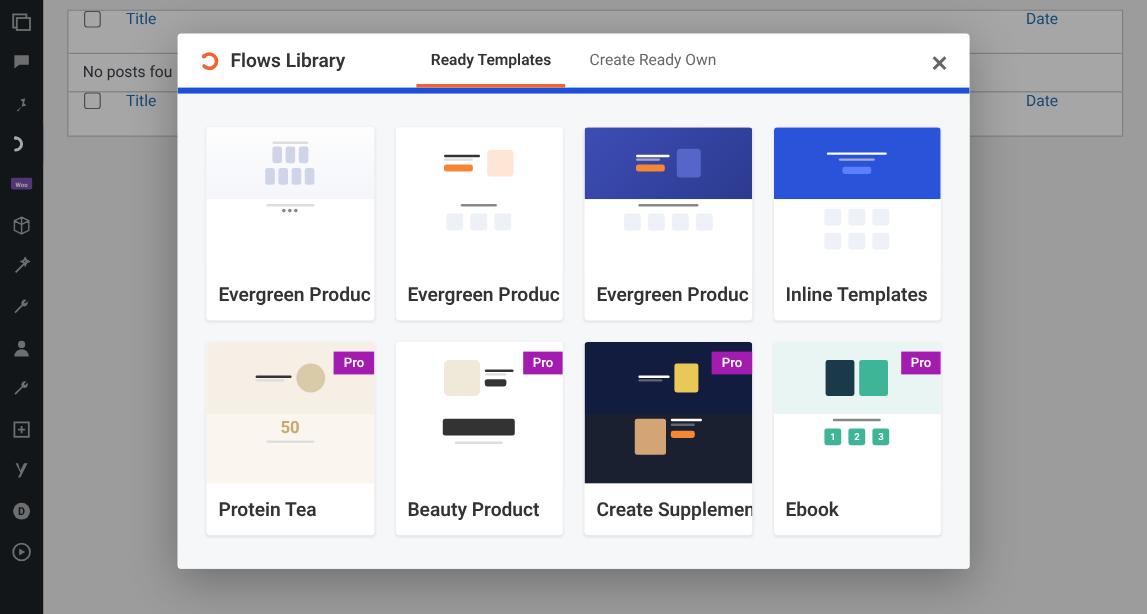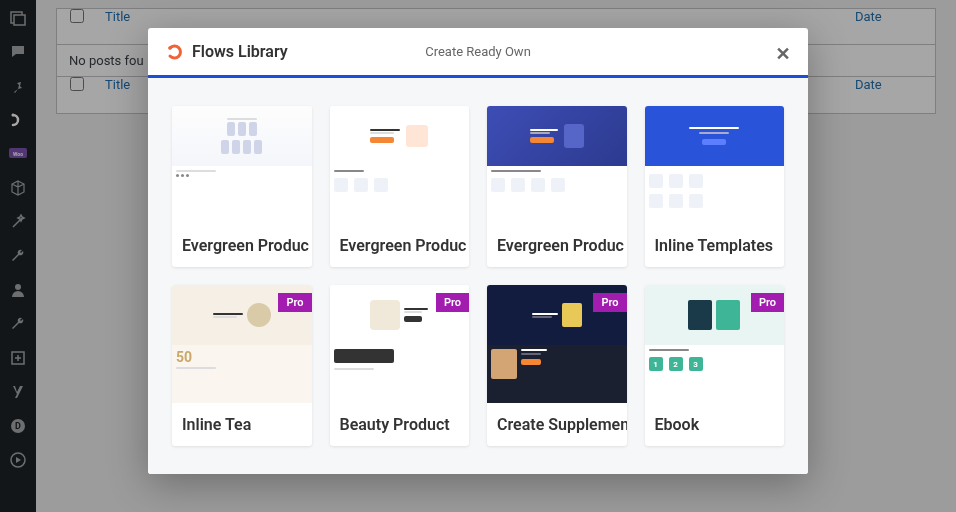--- a/index.html
+++ b/index.html
@@ -16,21 +16,21 @@
 .table-row { display: flex; align-items: flex-start; border-bottom: 1px solid #c3c4c7; height: 36px; }
 .table-row:last-child { border-bottom: none; }
 .table-row .cb { width: 40px; display:flex; justify-content:center; }
 .table-row .cb input { width:14px; height:14px; }
 .table-row .title { flex: 1; color: #2271b1; font-size: 13px; padding: 0 8px; }
 .table-row .date { width: 80px; color: #2271b1; font-size: 13px; }
 .no-posts { padding: 8px 12px; font-size: 13px; color: #3c434a; border-bottom: 1px solid #c3c4c7; }
 
 .overlay { position: absolute; inset: 0; background: rgba(0,0,0,0.35); display: flex; align-items: flex-start; justify-content: center; padding-top: 28px; }
 .modal { width: 660px; background: #fff; border-radius: 3px; box-shadow: 0 10px 40px rgba(0,0,0,0.3); overflow: hidden; }
-.modal-header { display: flex; align-items: center; height: 50px; position: relative; border-bottom: 3px solid #1d4ed8; }
+.modal-header { display: flex; align-items: center; height: 50px; position: relative; border-bottom: 5px solid #1d4ed8; }
 .brand { display: flex; align-items: center; gap: 8px; padding-left: 18px; font-weight: 600; font-size: 16px; color: #333; }
 .brand-icon { width: 18px; height: 18px; display:flex; align-items:center; }
 .tabs { position: absolute; left: 50%; transform: translateX(-50%); display: flex; gap: 32px; height: 100%; align-items: center; }
 .tab { font-size: 13px; color: #666; cursor: pointer; height: 100%; display:flex; align-items:center; position:relative; }
 .tab.active { color: #333; font-weight: 600; }
 .tab.active::after { content:''; position:absolute; bottom:0; left:-12px; right:-12px; height:3px; background:#f16334; }
 .close-btn { position: absolute; right: 14px; top: 14px; width: 22px; height: 22px; cursor: pointer; color: #666; font-size: 18px; font-weight: bold; display:flex; align-items:center; justify-content:center; }
 
 .modal-body { background: #f6f7f8; padding: 28px 24px; display: grid; grid-template-columns: repeat(4, 1fr); gap: 18px; max-height: 430px; overflow:auto; }
 .card { background: #fff; border-radius: 3px; box-shadow: 0 1px 3px rgba(0,0,0,0.1); overflow: hidden; cursor: pointer; position: relative; }
@@ -39,21 +39,21 @@
 .pro-badge { position: absolute; top: 8px; right: 0; background: #a21caf; color: #fff; font-size: 11px; font-weight: 600; padding: 3px 8px; z-index: 2; }
 
 
 .t-hero { height: 60px; background: linear-gradient(180deg,#fdfdfd,#f4f6fb); display:flex; align-items:center; justify-content:center; font-size:5px; color:#333; flex-direction:column; gap:2px; padding:4px; }
 .t-hero.dark { background: linear-gradient(135deg,#3d4db5,#2c3a8f); color:#fff; }
 .t-hero.blue { background: #2953d8; color:#fff; }
 .t-hero.cream { background: #f5efe5; color:#333; }
 .t-hero.white { background: #fff; }
 .t-hero.dark2 { background: #121c3f; color:#fff; }
 .t-hero.teal { background: #e8f5f3; color:#333; }
-.t-body { height: 58px; background:#fff; display:flex; flex-direction:column; padding:4px; gap:2px; }
+.t-body { height: 58px; background:#fff; display:flex; flex-direction:column; align-items:center; padding:4px; gap:2px; }
 .t-body.cream { background:#faf6ef; }
 .t-body.dark { background:#1a2030; }
 .t-body.teal { background:#fff; }
 .dots { display:flex; gap:2px; }
 .dot { width:3px; height:3px; background:#888; border-radius:50%; }
 .line { height:2px; background:#ddd; border-radius:1px; }
 .iconrow { display:flex; gap:6px; margin-top:4px; }
 .iconbox { width:14px; height:14px; background:#eef1f7; border-radius:2px; }
 .iconbox.teal { background:#3fb598; color:#fff; display:flex; align-items:center; justify-content:center; font-size:8px; font-weight:bold; }
 .orange-btn { background:#f58634; width:24px; height:6px; border-radius:2px; }
@@ -171,20 +171,21 @@
       <div class="brand">
         <span class="brand-icon">
           <svg width="18" height="18" viewBox="0 0 18 18">
               <path d="M4 5 A6 6 0 1 1 4 13" fill="none" stroke="#f16334" stroke-width="3" stroke-linecap="round"></path>
               <circle cx="4" cy="5" r="1.8" fill="#f16334"></circle>
             </svg>
         </span>
         <span>Flows Library</span>
       </div>
       <div class="tabs">
+        <div class="tab active">Ready Templates</div>
         <div class="tab">Create Ready Own</div>
       </div>
       <div class="close-btn">✕</div>
     </div>
     <div class="modal-body">
 
       <div class="card">
         <div class="thumb">
           <div class="t-hero">
               <div class="line" style="width:30px"></div>
@@ -294,21 +295,21 @@
                   <div class="line" style="width:24px;margin-top:1px"></div>
                 </div>
                 <div style="width:24px;height:24px;background:#d9cba8;border-radius:50%"></div>
               </div>
             </div>
           <div class="t-body cream">
               <div class="fifty">50</div>
               <div class="line" style="width:40px"></div>
             </div>
         </div>
-        <div class="card-label">Inline Tea</div>
+        <div class="card-label">Protein Tea</div>
       </div>
 
       <div class="card">
         <div class="pro-badge">Pro</div>
         <div class="thumb">
           <div class="t-hero white">
               <div style="display:flex;gap:4px;align-items:center">
                 <div class="prod-img" style="background:#f0e8d8"></div>
                 <div>
                   <div class="line" style="width:24px;background:#333"></div>

